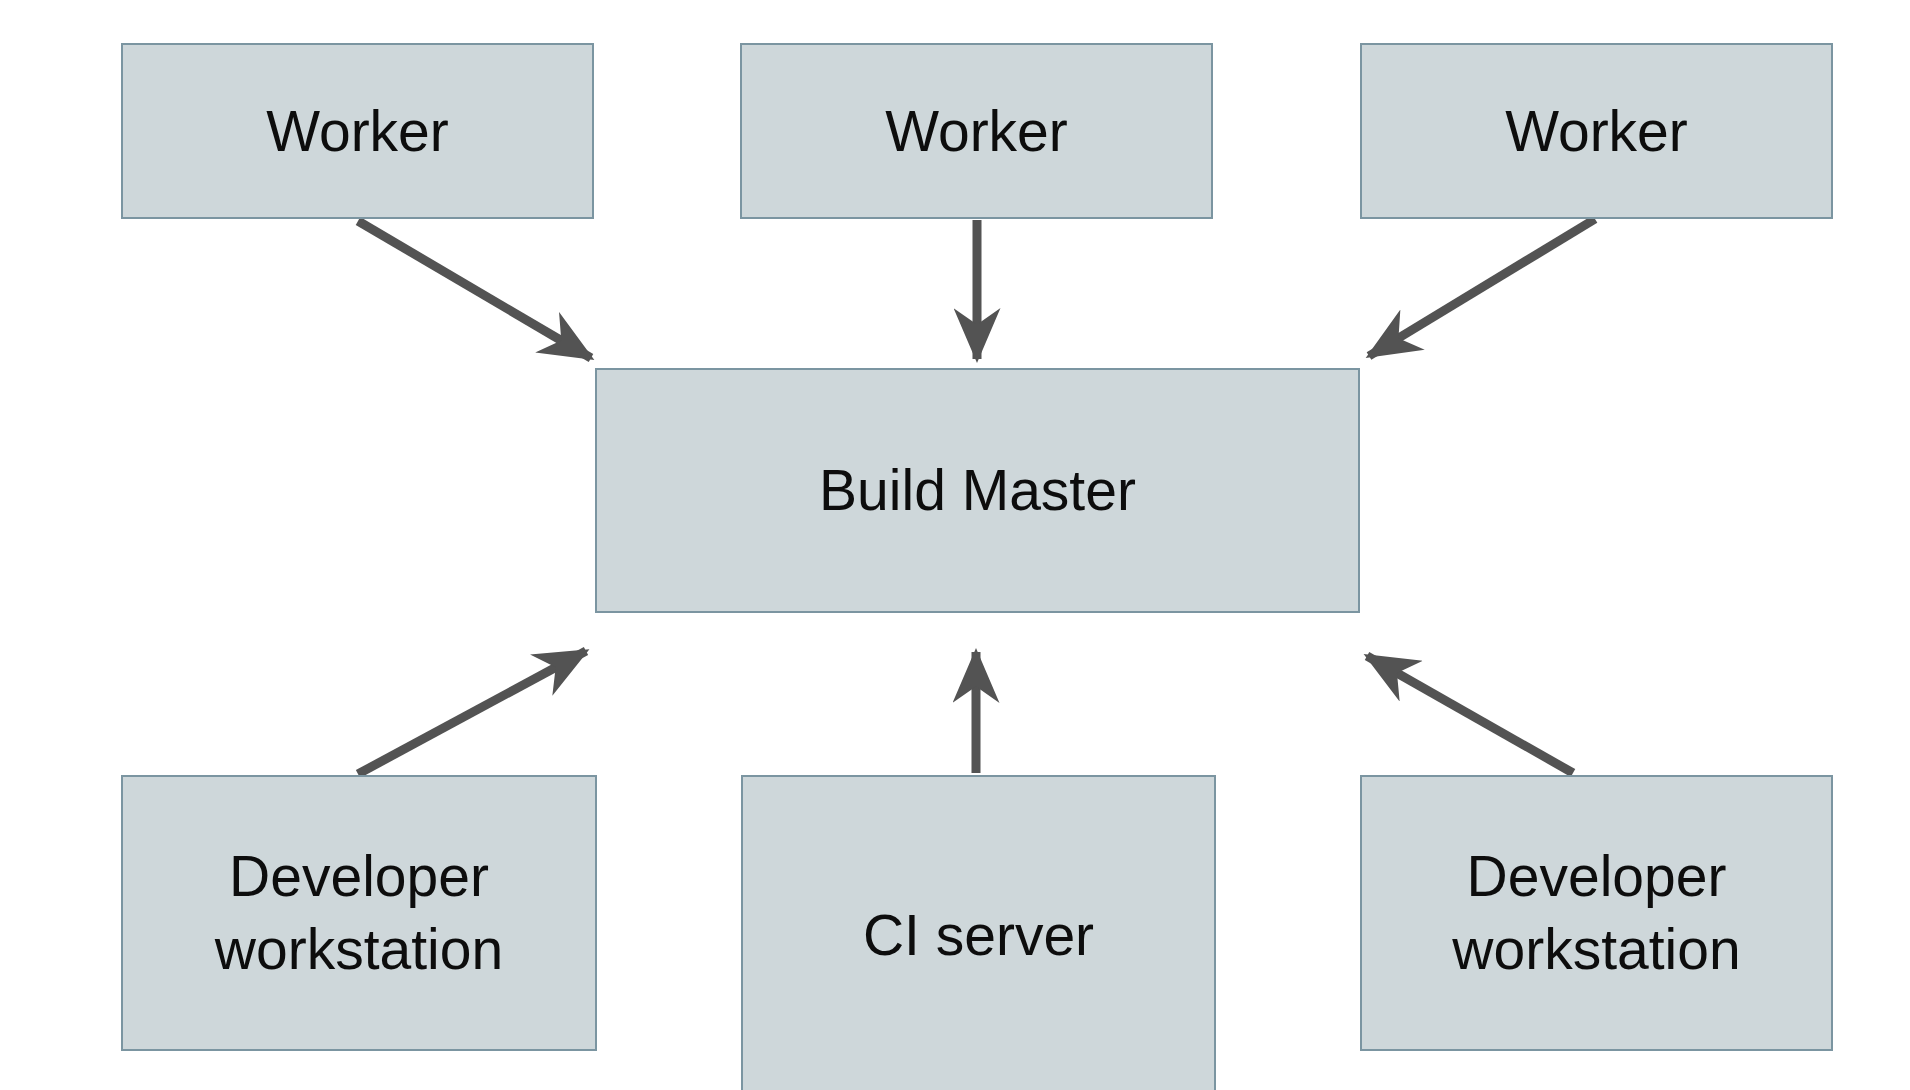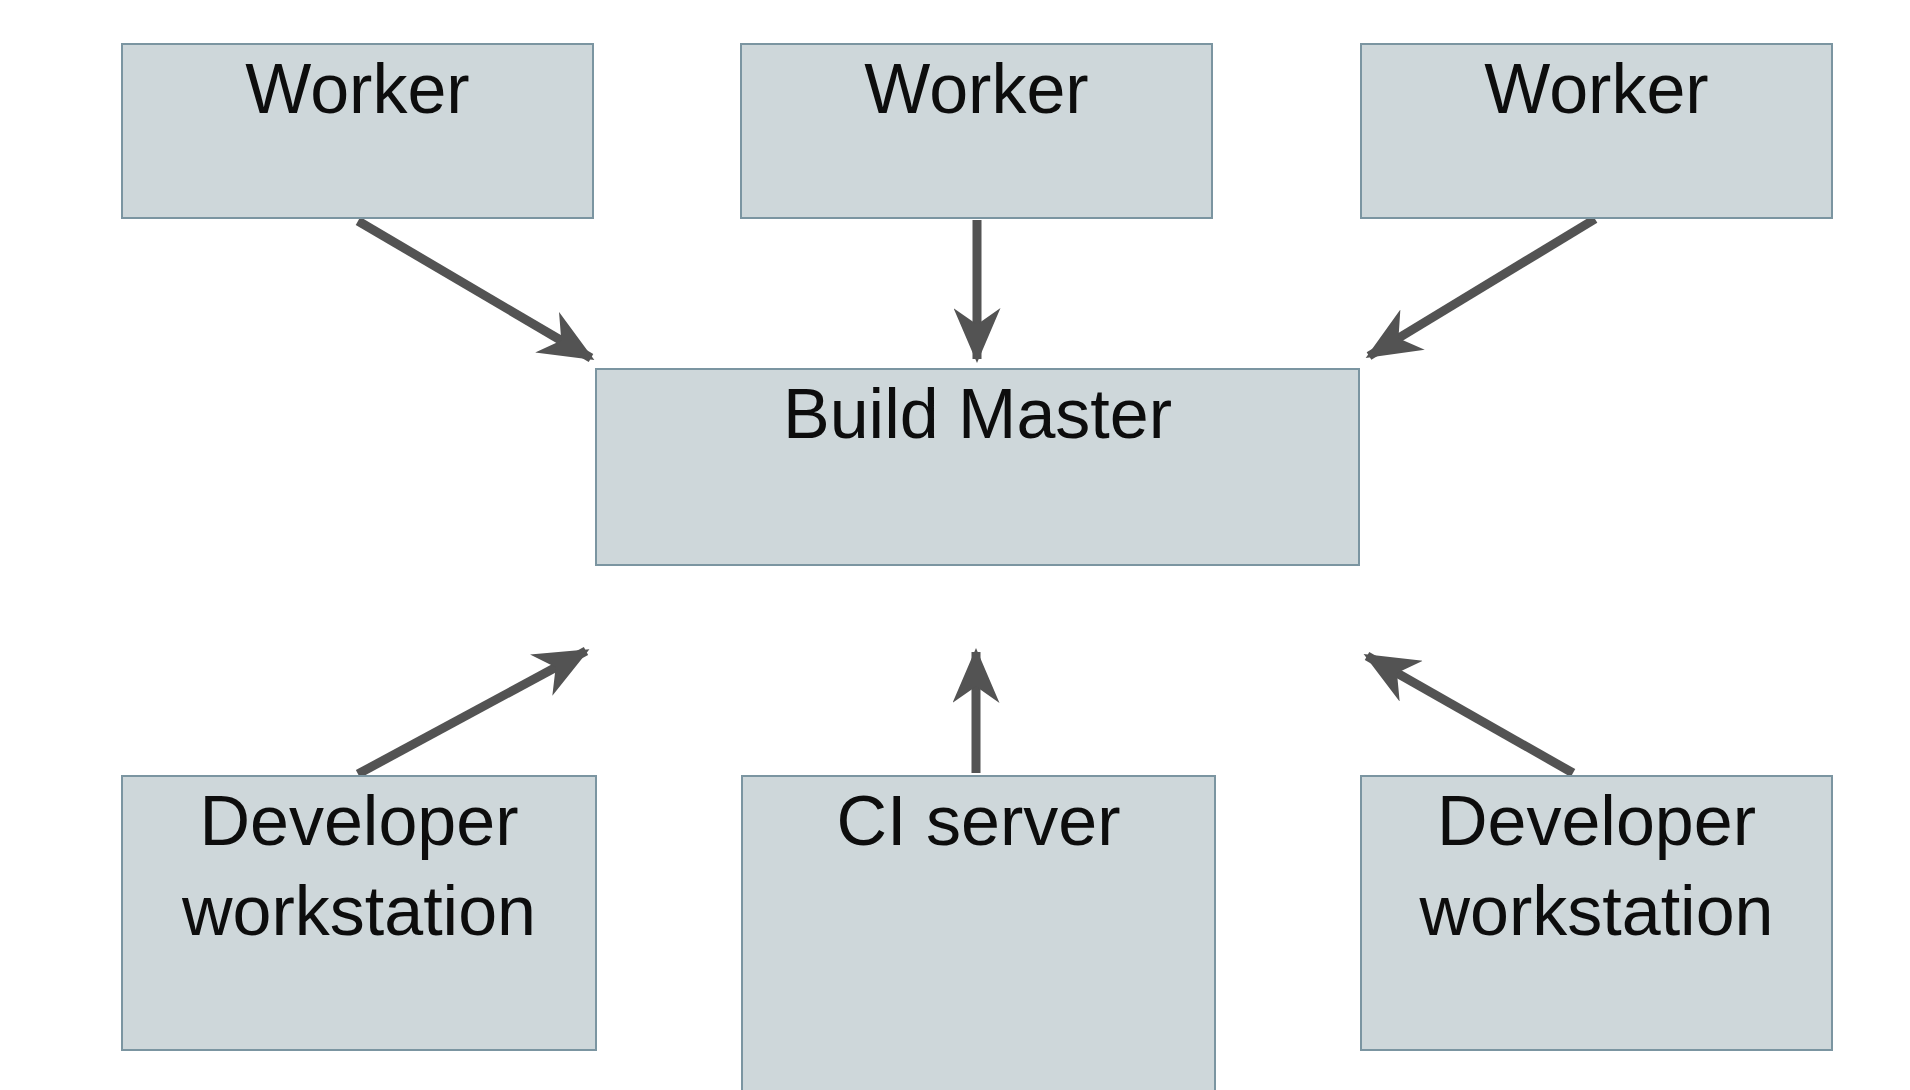--- a/index.html
+++ b/index.html
@@ -19,32 +19,32 @@
   .canvas {
     position: relative;
     width: 1910px; height: 1090px;
     background: var(--background);
   }
   .node {
     position: absolute;
     background: var(--box-fill);
     border: 2px solid var(--box-border);
     display: flex;
-    align-items: flex-start;
+    align-items: center;
     justify-content: center;
     text-align: center;
-    font-size: 70px;
+    font-size: 57px;
     line-height: 1.28;
     color: var(--text);
     padding: 0 20px;
   }
   .node-worker-1      { left: 121px;  top: 43px;  width: 473px; height: 176px; }
   .node-worker-2      { left: 740px;  top: 43px;  width: 473px; height: 176px; }
   .node-worker-3      { left: 1360px; top: 43px;  width: 473px; height: 176px; }
-  .node-build-master  { left: 595px;  top: 368px; width: 765px; height: 198px; }
+  .node-build-master  { left: 595px;  top: 368px; width: 765px; height: 245px; }
   .node-dev-ws-left   { left: 121px;  top: 775px; width: 476px; height: 276px; }
   .node-ci-server     { left: 741px;  top: 775px; width: 475px; height: 320px; }
   .node-dev-ws-right  { left: 1360px; top: 775px; width: 473px; height: 276px; }
 
   svg.arrows {
     position: absolute;
     left: 0; top: 0;
     width: 1910px; height: 1090px;
     pointer-events: none;
   }

